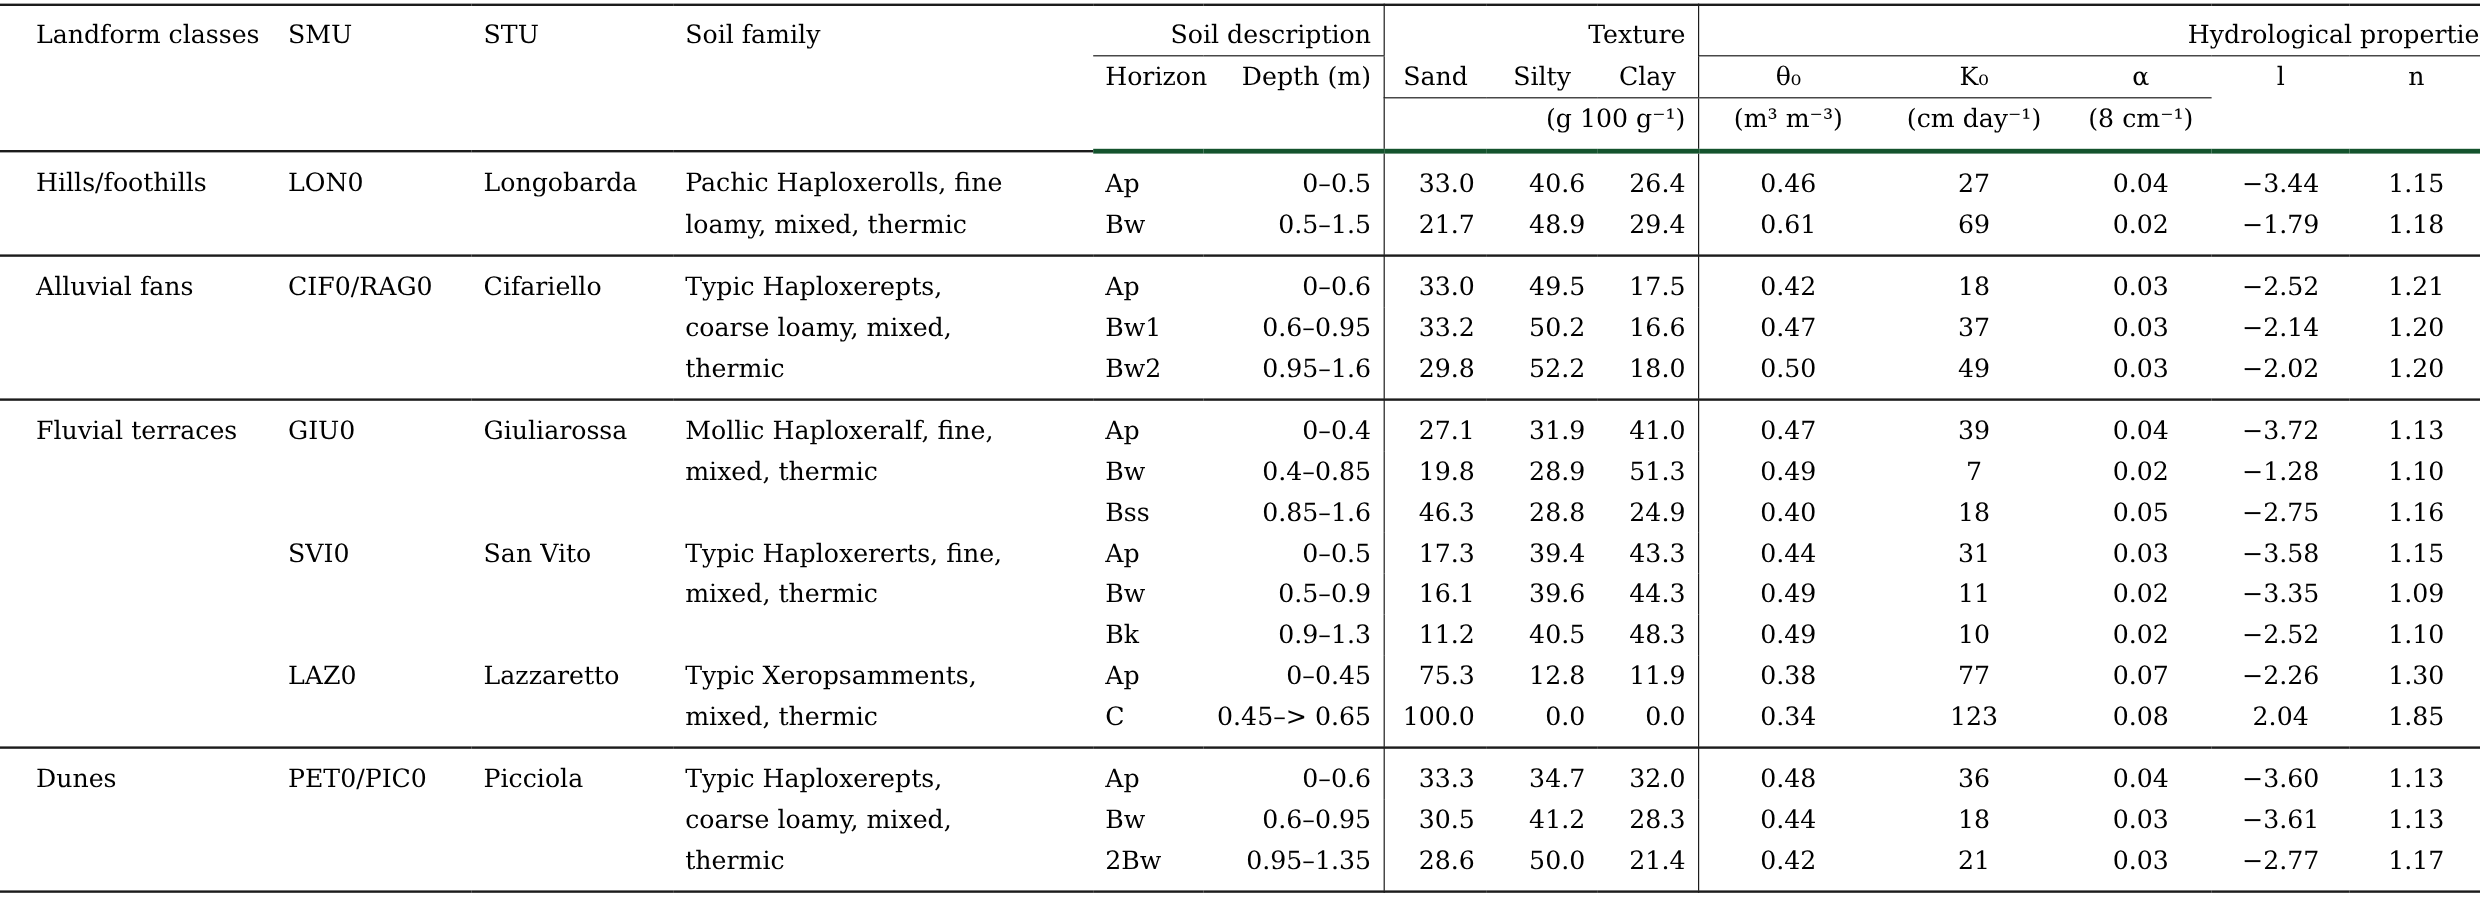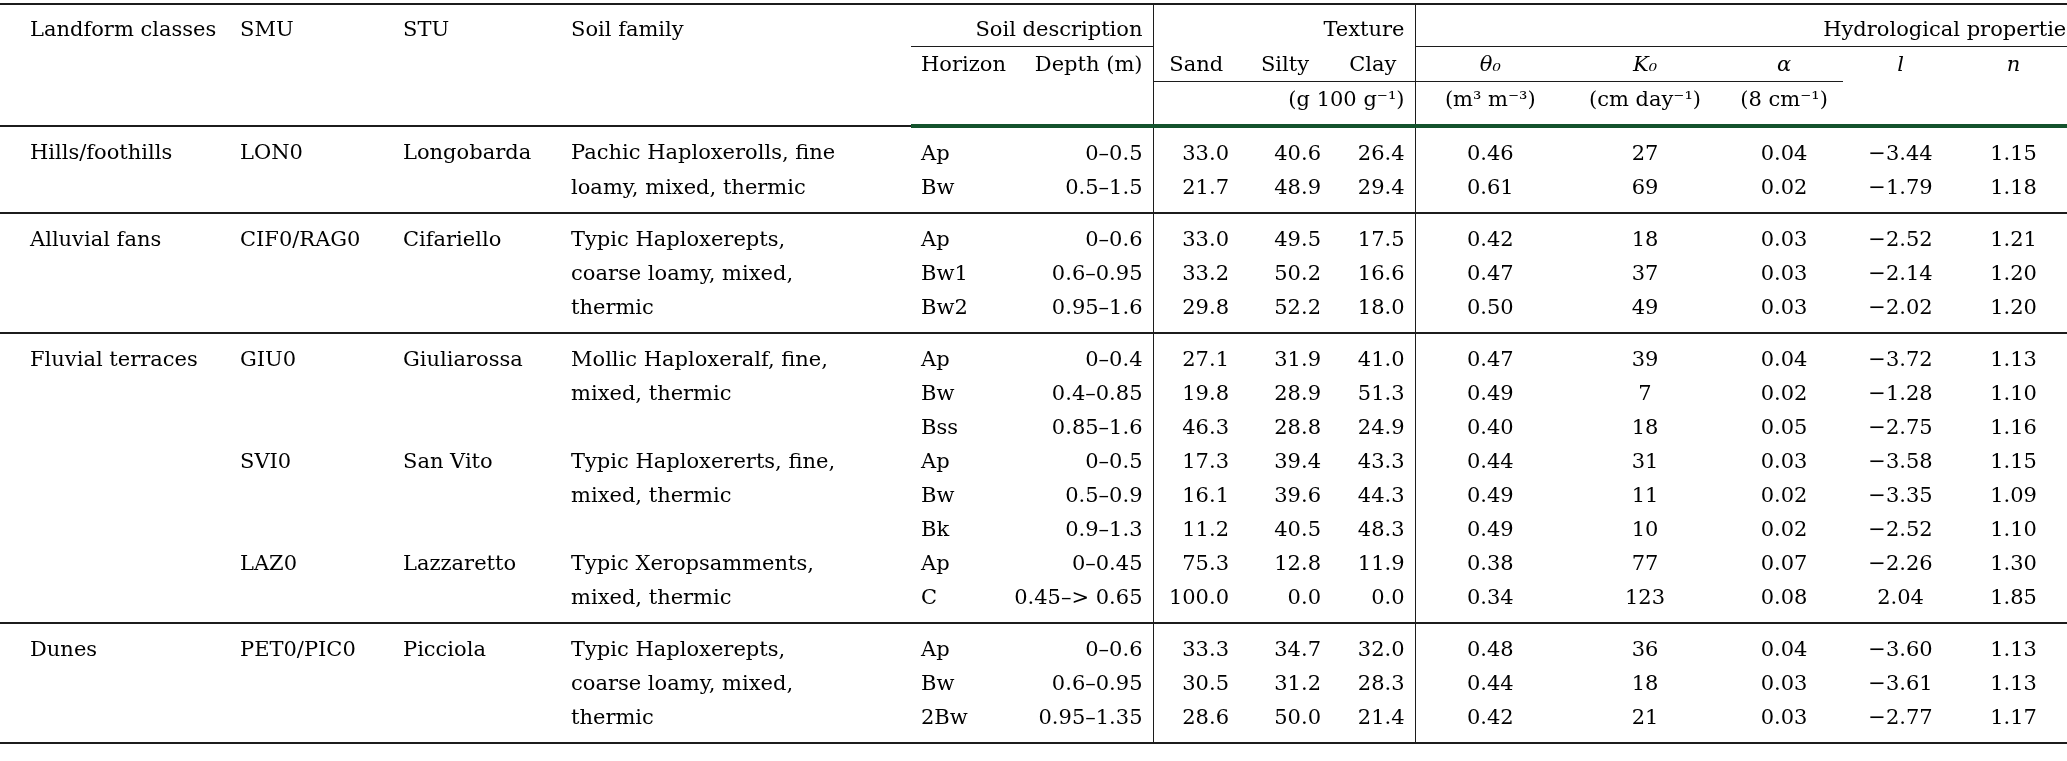--- a/index.html
+++ b/index.html
@@ -24,21 +24,21 @@
     line-height: 32px;
     vertical-align: top;
   }
   
   thead tr.groups-row th { padding-top: 8px; }
   th.group-th { text-align: right; }
   th.span-th { vertical-align: top; text-align: left; padding-top: 8px; }
   .underline-group { border-bottom: 1.5px solid #1c1c1c; }
   .underline-sub   { border-bottom: 1.5px solid #1c1c1c; }
   thead tr.units-row th { border-bottom: 4px solid #14532d; padding-bottom: 9px; }
-  th.math { font-style: italic; }
+  th.math { }
   
   .vb { border-left: 1.5px solid #1c1c1c; }
   
   .col-landform, .col-smu, .col-stu, .col-family, .col-horizon { text-align: left; }
   .col-landform { padding-left: 30px; }
   .col-depth { text-align: right; }
   td.col-sand, td.col-silty, td.col-clay { text-align: right; }
   th.col-sand, th.col-silty, th.col-clay { text-align: center; margin-top: 20px; }
   .col-theta0, .col-k0, .col-alpha, .col-l, .col-n { text-align: center; }
   .col-n { padding-right: 28px; }
@@ -330,21 +330,21 @@
           <td class="col-n">1.13</td>
         </tr>
         <tr>
           <td class="col-landform"></td>
           <td class="col-smu"></td>
           <td class="col-stu"></td>
           <td class="col-family">coarse loamy, mixed,</td>
           <td class="col-horizon">Bw</td>
           <td class="col-depth">0.6–0.95</td>
           <td class="col-sand vb">30.5</td>
-          <td class="col-silty">31.2</td>
+          <td class="col-silty">41.2</td>
           <td class="col-clay">28.3</td>
           <td class="col-theta0 vb">0.44</td>
           <td class="col-k0">18</td>
           <td class="col-alpha">0.03</td>
           <td class="col-l">−3.61</td>
           <td class="col-n">1.13</td>
         </tr>
         <tr class="section-end">
           <td class="col-landform"></td>
           <td class="col-smu"></td>

